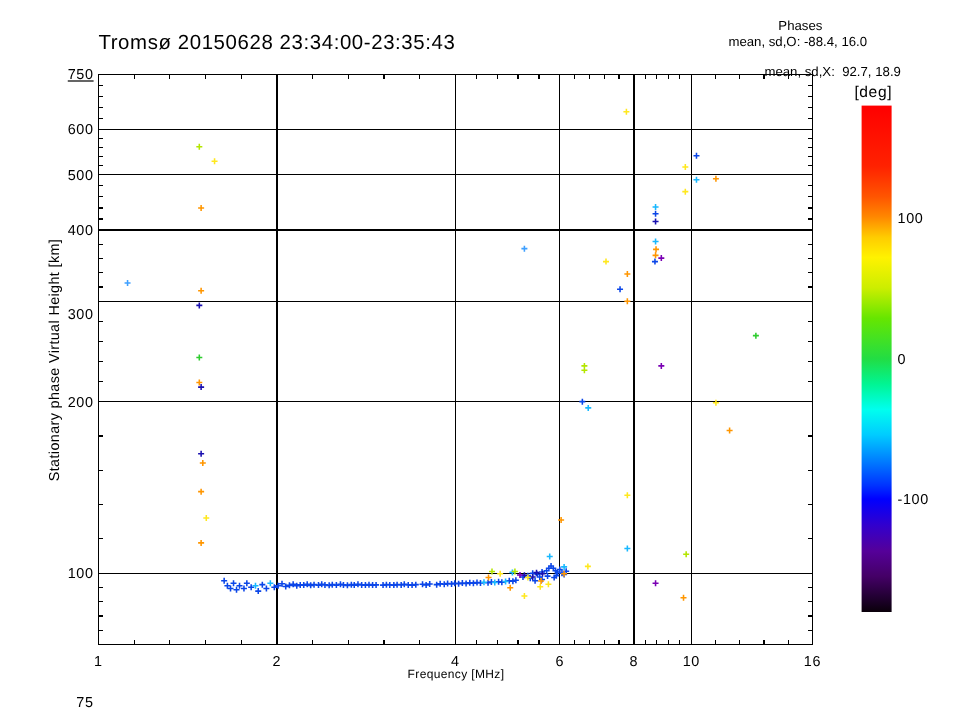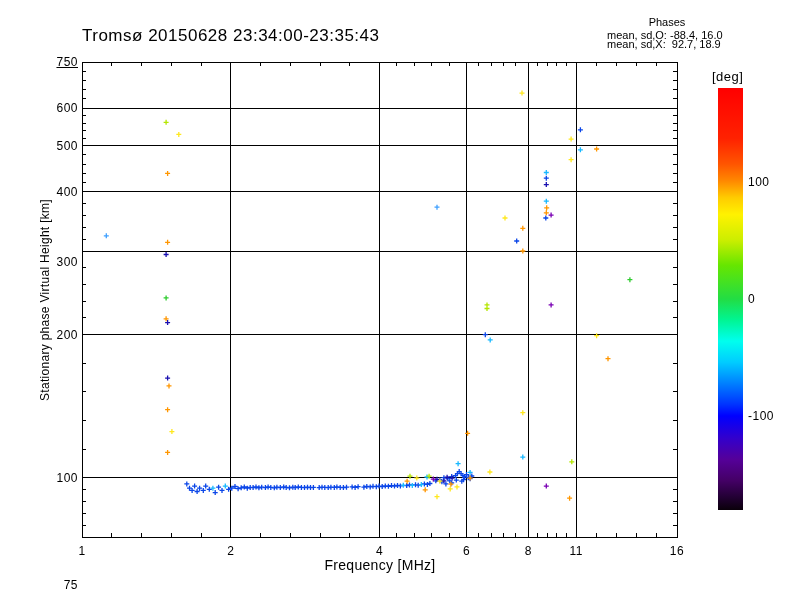--- a/index.html
+++ b/index.html
@@ -3,24 +3,24 @@
 <meta charset="utf-8">
 <style>
   html,body{margin:0;padding:0;background:#ffffff;}
   .screen{position:relative;width:800px;height:600px;background:#ffffff;overflow:hidden;
           font-family:"Liberation Sans",sans-serif;color:#000;}
   .t1{position:absolute;left:82px;top:26px;width:596px;text-align:left;font-size:17px;letter-spacing:.5px;}
   .t2{position:absolute;left:82px;top:39px;width:596px;text-align:center;font-size:13px;letter-spacing:.5px;}
   .ph{position:absolute;left:607px;top:16px;width:120px;text-align:center;font-size:11px;}
   .po,.px{position:absolute;left:607px;font-size:11px;white-space:pre;}
   .po{top:29px;}
-  .px{top:38px;}
+  .px{top:54px;margin-left:30px;}
   .ylab{position:absolute;left:-85px;top:293px;width:260px;text-align:center;font-size:12px;
         transform:rotate(-90deg);transform-origin:center;letter-spacing:.3px;}
-  .xlab{position:absolute;left:82px;top:557px;width:596px;text-align:center;font-size:14px;letter-spacing:.3px;}
+  .xlab{position:absolute;left:82px;top:557px;width:596px;text-align:center;font-size:10px;letter-spacing:.3px;}
   #plot{position:absolute;left:0;top:0;width:800px;height:600px;}
   .xtick{position:absolute;font-size:12px;transform:translateX(-50%);top:544px;letter-spacing:.5px;}
   .ytick{position:absolute;font-size:12px;text-align:right;width:40px;transform:translateY(-50%);left:38px;letter-spacing:.5px;}
   .cbar{position:absolute;left:718px;top:88px;width:25px;height:422px;}
   .cbarlab{position:absolute;left:712px;top:69px;font-size:13px;letter-spacing:.5px;}
   .ctick{position:absolute;left:748px;font-size:12px;transform:translateY(-50%);letter-spacing:.5px;}
 </style>
 </head>
 <body>
 
@@ -187,21 +187,21 @@
       <path d="M163.6 122.3H168.6M166.1 119.8V124.8M484.5 304.9H489.5M487.0 302.4V307.4M484.5 308.5H489.5M487.0 306V311M569.3 461.8H574.3M571.8 459.3V464.3M426.6 476.2H431.6M429.1 473.7V478.7M407.5 476.2H412.5M410.0 473.7V478.7" stroke="#b4e600" stroke-width="1.3" fill="none"></path>
       <path d="M176.3 134.4H181.3M178.8 131.9V136.9M169.4 431.6H174.4M171.9 429.1V434.1M502.5 218.0H507.5M505.0 215.5V220.5M594.1 335.7H599.1M596.6 333.2V338.2M520.3 412.7H525.3M522.8 410.2V415.2M519.5 93.1H524.5M522.0 90.6V95.6M568.6 139.1H573.6M571.1 136.6V141.6M568.6 159.7H573.6M571.1 157.2V162.2M487.4 472.0H492.4M489.9 469.5V474.5M414.3 478.1H419.3M416.8 475.6V480.6M437.4 481.2H442.4M439.9 478.7V483.7M454.5 486.9H459.5M457.0 484.4V489.4M447.7 488.9H452.7M450.2 486.4V491.4M434.5 496.7H439.5M437.0 494.2V499.2" stroke="#ffe81e" stroke-width="1.3" fill="none"></path>
       <path d="M165.1 173.4H170.1M167.6 170.9V175.9M165.1 242.3H170.1M167.6 239.8V244.8M163.6 318.8H168.6M166.1 316.3V321.3M166.5 385.9H171.5M169.0 383.4V388.4M165.1 409.7H170.1M167.6 407.2V412.2M165.1 452.4H170.1M167.6 449.9V454.9M520.3 228.3H525.3M522.8 225.8V230.8M520.3 251.0H525.3M522.8 248.5V253.5M594.1 149.0H599.1M596.6 146.5V151.5M544.2 207.8H549.2M546.7 205.3V210.3M543.8 212.8H548.8M546.3 210.3V215.3M605.5 358.7H610.5M608.0 356.2V361.2M567.1 498.2H572.1M569.6 495.7V500.7M404.6 481.2H409.6M407.1 478.7V483.7M448.4 484.2H453.4M450.9 481.7V486.7M467.6 478.1H472.6M470.1 475.6V480.6M422.7 489.8H427.7M425.2 487.3V492.3M465.1 433.3H470.1M467.6 430.8V435.8" stroke="#ff9600" stroke-width="1.3" fill="none"></path>
     </svg>
   <div id="ticklabels">
       <span class="xtick" style="left: 82px;">1</span>
       <span class="xtick" style="left: 230.75px;">2</span>
       <span class="xtick" style="left: 379.5px;">4</span>
       <span class="xtick" style="left: 466.513px;">6</span>
       <span class="xtick" style="left: 528.25px;">8</span>
-      <span class="xtick" style="left: 576.137px;">11</span>
+      <span class="xtick" style="left: 576.137px;">10</span>
       <span class="xtick" style="left: 677px;">16</span>
       <span class="ytick" style="top: 537px; margin-top: 48px;">75</span>
       <span class="ytick" style="top: 477.654px;">100</span>
       <span class="ytick" style="top: 334.665px;">200</span>
       <span class="ytick" style="top: 262px;">300</span>
       <span class="ytick" style="top: 191.676px;">400</span>
       <span class="ytick" style="top: 145.643px;">500</span>
       <span class="ytick" style="top: 108.032px;">600</span>
       <span class="ytick" style="top: 62px; text-decoration: underline;">750</span>
     </div>

